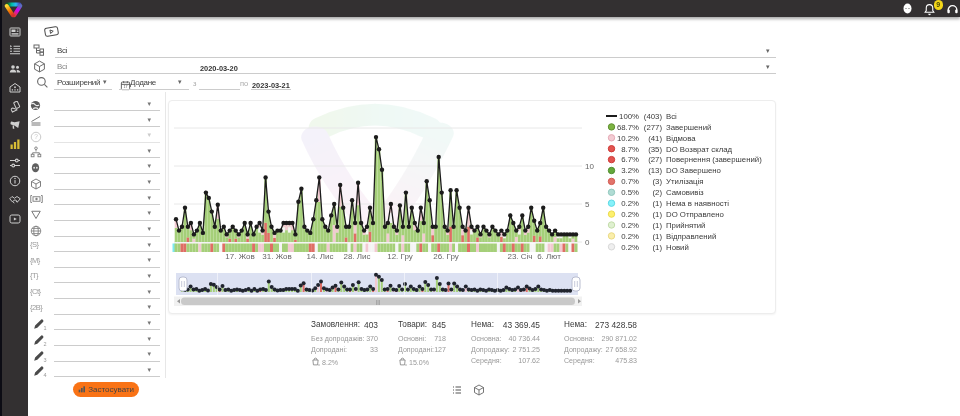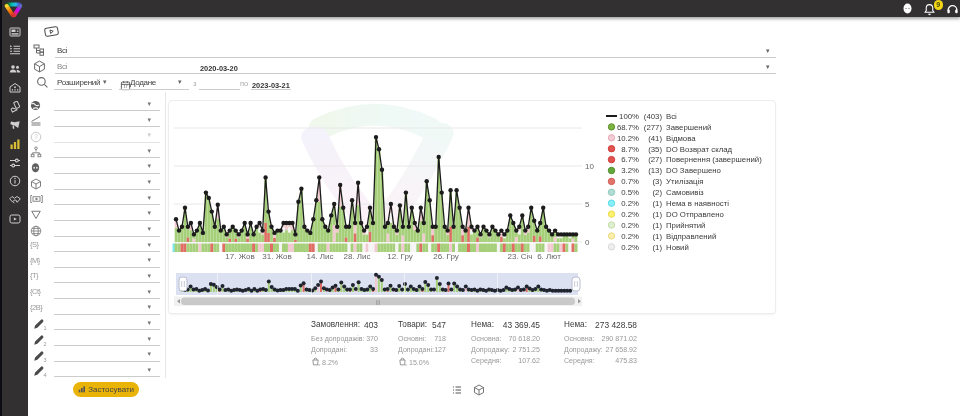--- a/index.html
+++ b/index.html
@@ -10,21 +10,21 @@
 .frow { position:absolute; left:30px; width:130px; height:14px; }
 .ficon { position:absolute; left:0; top:0; }
 .curly { position:absolute; left:0; top:2px; font-size:7.5px; color:#9a9a9a; letter-spacing:-0.5px; }
 .fline { position:absolute; left:24px; right:0; top:13px; border-bottom:1px solid #ccc; }
 .fcaret { position:absolute; right:2px; top:2.5px; font-size:7px; color:#777; }
 .frow .fcaret { right:9px; }
 .hval { position:absolute; font-size:8px; letter-spacing:-0.3px; color:#3f3f3f; }
 .hdate { position:absolute; font-size:7.4px; font-weight:bold; color:#333; }
 .hline { position:absolute; border-bottom:1px solid #ccc; height:1px; }
 .hsub { position:absolute; font-size:7.5px; color:#ababab; }
-.apply { position:absolute; left:73px; top:382px; width:66px; height:15px; background:#eab308; border-radius:8px; font-size:8px; color:#444; text-align:center; line-height:15px; }
+.apply { position:absolute; left:73px; top:382px; width:66px; height:15px; background:#f97316; border-radius:8px; font-size:8px; color:#444; text-align:center; line-height:15px; }
 .scol { position:absolute; top:320px; }
 .st { display:flex; justify-content:space-between; font-size:8.2px; color:#3c3c3c; margin-bottom:5px; white-space:nowrap; }
 .stv { font-size:8.4px; }
 .sr { display:flex; justify-content:space-between; font-size:7.1px; color:#999; margin-bottom:3.2px; white-space:nowrap; }
 </style></head><body>
 <div id="page">
   <div class="card"></div>
   <div style="position:absolute;left:165px;top:92px;width:1px;height:286px;background:#e7e7e7;"></div>
   <svg width="608" height="214" viewBox="168 100 608 214" style="position:absolute;left:168px;top:100px;">
       <defs>
@@ -1097,21 +1097,21 @@
             <path d="M5 8 h14 l-1.5 13 h-11 Z" fill="none" stroke="#777" stroke-width="2"></path>
             <path d="M8.5 8 V6.5 a3.5 3.5 0 0 1 7 0 V8" fill="none" stroke="#777" stroke-width="2"></path>
             <text x="19" y="23" font-size="8" fill="#777">x</text>
           </svg> 8.2%</span>
         <span></span>
       </div>
     </div>
     <div class="scol" style="left:398px;width:48px;">
       <div class="st">
         <span>Товари:</span>
-        <span class="stv">547</span>
+        <span class="stv">845</span>
       </div>
       <div class="sr">
         <span>Основні:</span>
         <span>718</span>
       </div>
       <div class="sr">
         <span>Допродані:</span>
         <span>127</span>
       </div>
       <div class="sr">
@@ -1123,21 +1123,21 @@
         <span></span>
       </div>
     </div>
     <div class="scol" style="left:471px;width:69px;">
       <div class="st">
         <span>Нема:</span>
         <span class="stv">43 369.45</span>
       </div>
       <div class="sr">
         <span>Основна:</span>
-        <span>70 618.20</span>
+        <span>40 736.44</span>
       </div>
       <div class="sr">
         <span>Допродажу:</span>
         <span>2 751.25</span>
       </div>
       <div class="sr">
         <span>Середня:</span>
         <span>107.62</span>
       </div>
     </div>

